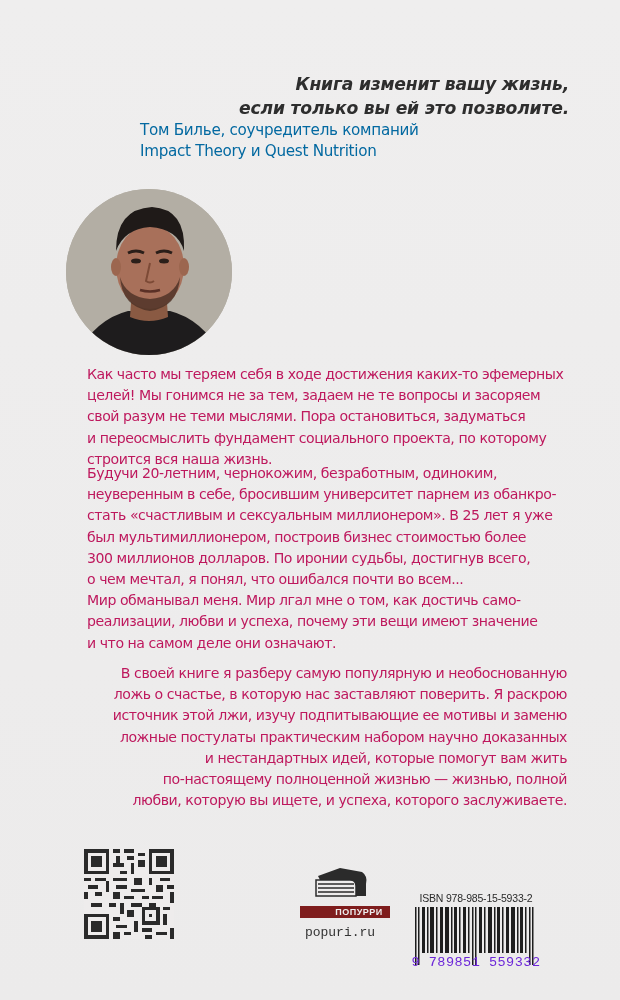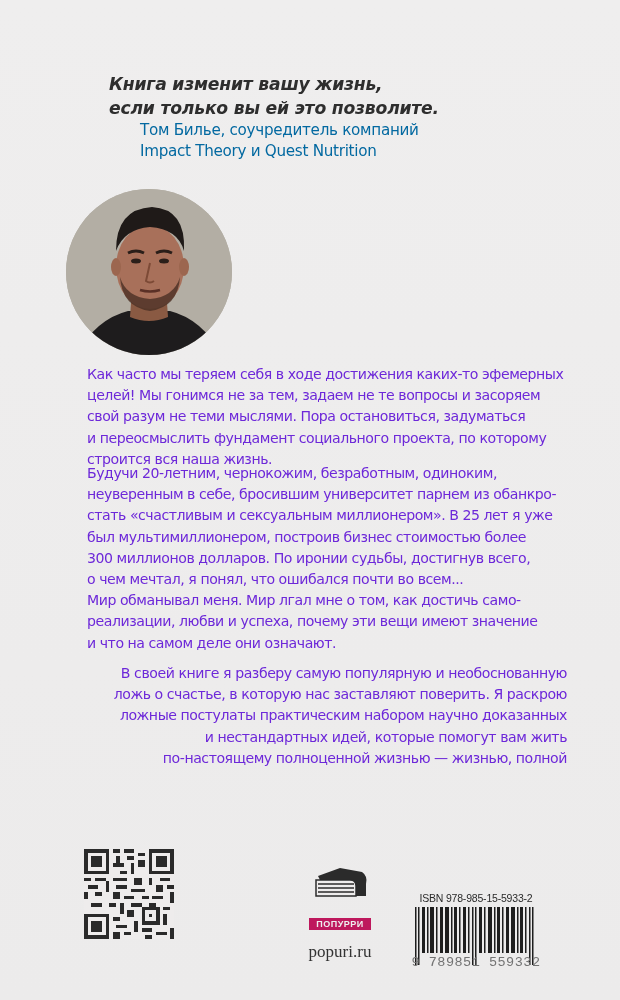--- a/index.html
+++ b/index.html
@@ -7,63 +7,63 @@
     width:620px; height:1000px; overflow:hidden;
     background:#eeecec;
     font-family:"DejaVu Sans", "Liberation Sans", sans-serif;
     color:#353535;
     position:relative;
   }
   .page { position:absolute; inset:0; background:linear-gradient(180deg,#efeeee 0%,#ecebeb 100%); }
   .quote {
     position:absolute; left:109px; top:72px; width:460px;
     font-family:"DejaVu Sans", sans-serif; font-style:italic; font-weight:bold;
-    font-size:17.2px; line-height:24px; color:#2e2e2e; letter-spacing:-0.2px;
+    font-size:17.2px; line-height:24px; color:#2e2e2e; letter-spacing:-0.2px;text-align:right;
   }
   .quote div { white-space:nowrap; }
   .attrib {
     position:absolute; left:140px; top:120px; width:420px;
     font-family:"DejaVu Sans", sans-serif; font-size:15.2px; line-height:21px;
     color:#0369a1; letter-spacing:-0.3px;
   }
   .attrib div { white-space:nowrap; }
   .photo {
     position:absolute; left:66px; top:189px; width:166px; height:166px;
     border-radius:50%; overflow:hidden; background:#b3aea4;
   }
   .photo svg { display:block; }
   .body-text {
     position:absolute; left:87px; width:480px;
     font-family:"DejaVu Sans", sans-serif; font-size:14.1px; line-height:21.2px;
-    color:#6d28d9; letter-spacing:-0.45px;
+    color:#be185d; letter-spacing:-0.45px;
   }
   .body-text div { white-space:nowrap; }
   #p1 { top:364px; }
   #p2 { top:463px; }
   #p3 { top:663px;text-align:right; }
   .qr { position:absolute; left:84px; top:849px; width:90px; height:90px; }
   .publisher { position:absolute; left:300px; top:862px; width:80px; text-align:center; }
   .pub-logo { width:60px; height:44px; margin:0 auto; display:block; }
   .pub-name {
-    display:block; margin:12px auto; width:62px; background:#be185d; color:#eee;
+    display:block; margin:0 auto; width:62px; background:#7f1d1d; color:#eee;
     font-family:"Liberation Sans", sans-serif; font-weight:bold; font-size:9px;
-    line-height:12px; letter-spacing:0.5px; text-align:center;
+    line-height:12px; letter-spacing:0.5px; text-align:center;padding-left:28px;
   }
   .pub-url {
-    display:block; margin-top:7px; font-family:Liberation Serif, serif;
-    font-size:17px; color:#333;
+    display:block; margin-top:7px; font-family:Liberation Mono, monospace;
+    font-size:13px; color:#333;
   }
   .isbn { position:absolute; left:406px; top:892px; width:140px;text-align:center; }
   .isbn-label {
     font-family:"Liberation Sans", sans-serif; font-size:10.5px; color:#2a2a2a;
     white-space:nowrap; letter-spacing:-0.2px;
   }
   .barcode { margin-top:3px; height:58px; width:128px; }
   .isbn-digits {
-    font-family:"Liberation Mono", monospace; font-size:13.5px; color:#737373;
+    font-family:"Liberation Mono", monospace; font-size:13.5px; color:#6d28d9;
     margin-top:-14px; white-space:nowrap; letter-spacing:0.5px; background:transparent;
   }
 </style>
 </head>
 <body>
 
 <div class="page"></div>
 
 <div class="quote">
   <div>Книга изменит вашу жизнь,</div>
@@ -119,23 +119,25 @@
   <div>300 миллионов долларов. По иронии судьбы, достигнув всего,</div>
   <div>о чем мечтал, я понял, что ошибался почти во всем...</div>
   <div>Мир обманывал меня. Мир лгал мне о том, как достичь само-</div>
   <div>реализации, любви и успеха, почему эти вещи имеют значение</div>
   <div>и что на самом деле они означают.</div>
 </div>
 
 <div class="body-text" id="p3">
   <div>В своей книге я разберу самую популярную и необоснованную</div>
   <div>ложь о счастье, в которую нас заставляют поверить. Я раскрою</div>
+  <div>источник этой лжи, изучу подпитывающие ее мотивы и заменю</div>
   <div>ложные постулаты практическим набором научно доказанных</div>
   <div>и нестандартных идей, которые помогут вам жить</div>
   <div>по-настоящему полноценной жизнью — жизнью, полной</div>
+  <div>любви, которую вы ищете, и успеха, которого заслуживаете.</div>
 </div>
 
 <div class="qr">
   <svg width="90" height="90" viewBox="0 0 25 25" shape-rendering="crispEdges">
     <rect width="25" height="25" fill="#eeecec"></rect>
     <g fill="#2a2a2a">
       <path d="M0 0h7v7h-7zM1 1v5h5v-5zM2 2h3v3h-3z" fill-rule="evenodd"></path>
       <path d="M18 0h7v7h-7zM19 1v5h5v-5zM20 2h3v3h-3z" fill-rule="evenodd"></path>
       <path d="M0 18h7v7h-7zM1 19v5h5v-5zM2 20h3v3h-3z" fill-rule="evenodd"></path>
       <rect x="8" y="0" width="2" height="1"></rect>

